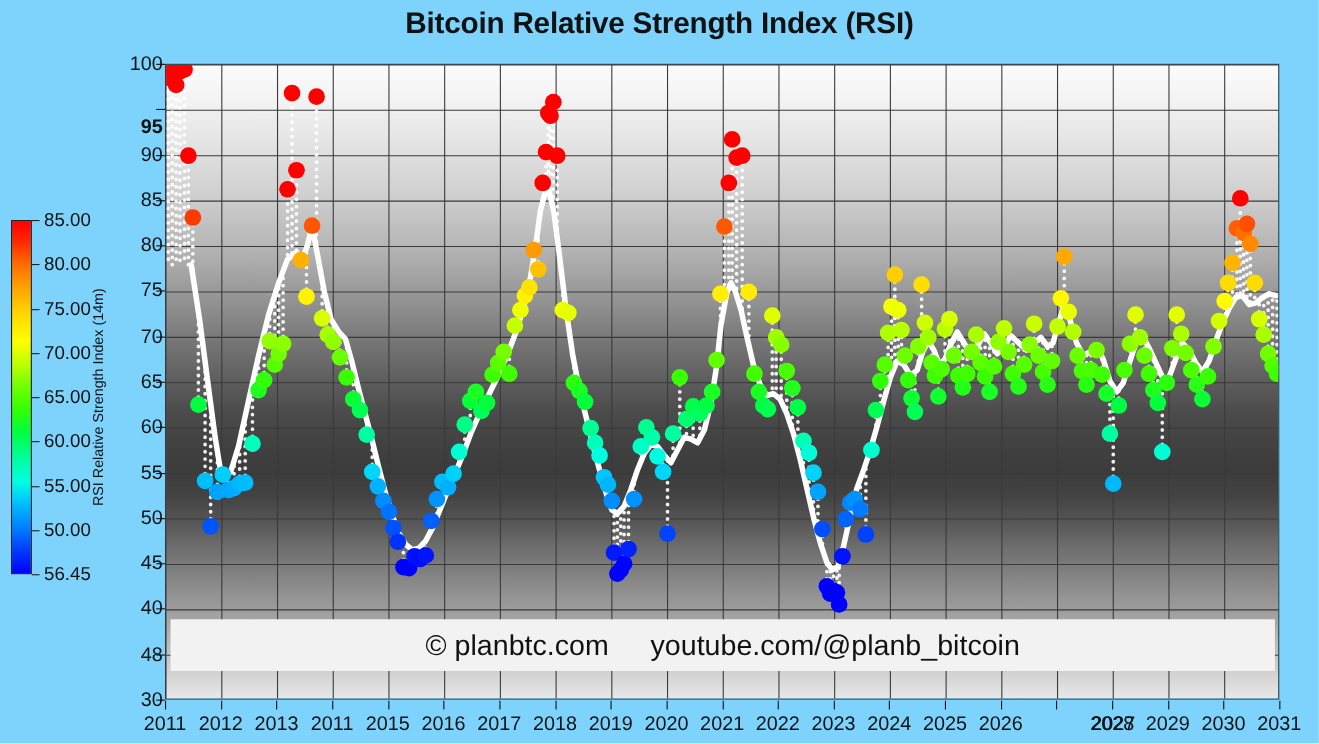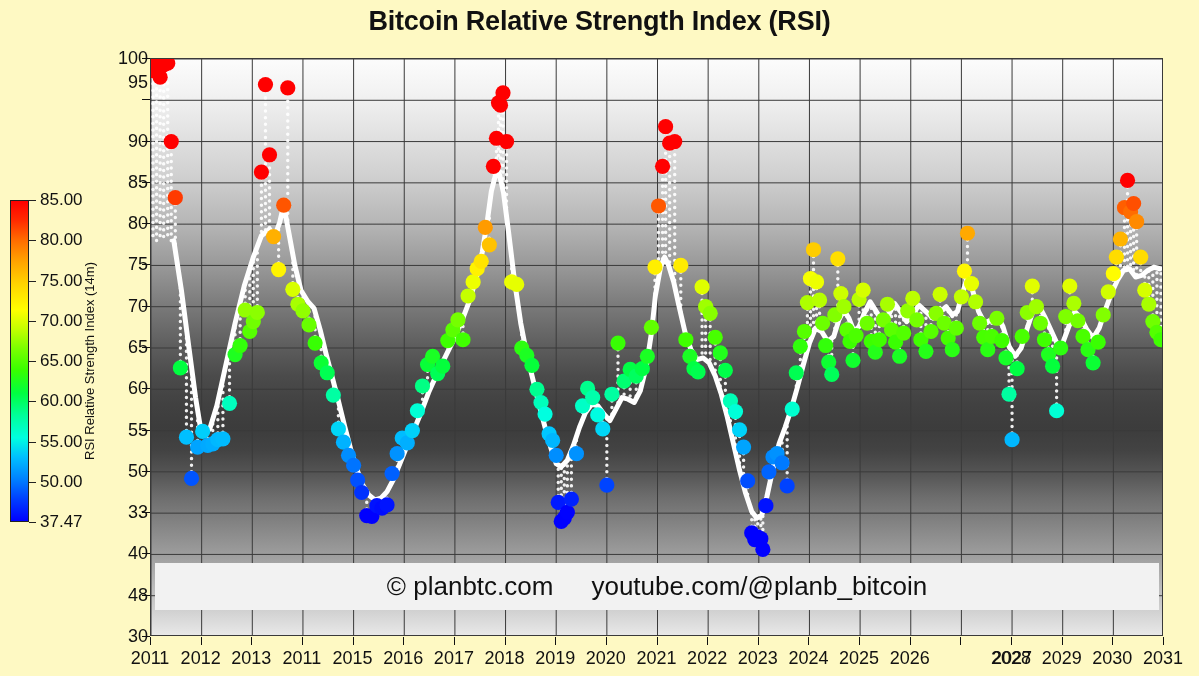--- a/index.html
+++ b/index.html
@@ -1,17 +1,17 @@
 <!DOCTYPE html>
 <html><head>
 <meta charset="utf-8">
 <style>
   html,body{margin:0;padding:0;background:#ffffff;}
   body{width:1199px;height:676px;font-family:"Liberation Sans",sans-serif;overflow:hidden;}
-  #root{position:relative;width:1199px;height:676px;background:#fef9c3;}
+  #root{position:relative;width:1199px;height:676px;background:#7dd3fc;}
 
   
   #chart-title{
     position:absolute;left:0;top:6px;width:1199px;text-align:center;
     font-size:27px;font-weight:bold;color:#111;letter-spacing:-0.2px;
     font-family:"Liberation Sans",sans-serif;
   }
 
   
   #colorbar-wrap{position:absolute;left:10px;top:200px;width:120px;height:322px;}
@@ -81,54 +81,54 @@
         <div class="cb-label" style="top: 120.75px;">70.00</div>
         <div class="cb-tick" style="top: 161px;"></div>
         <div class="cb-label" style="top: 161px;">65.00</div>
         <div class="cb-tick" style="top: 201.25px;"></div>
         <div class="cb-label" style="top: 201.25px;">60.00</div>
         <div class="cb-tick" style="top: 241.5px;"></div>
         <div class="cb-label" style="top: 241.5px;">55.00</div>
         <div class="cb-tick" style="top: 281.75px;"></div>
         <div class="cb-label" style="top: 281.75px;">50.00</div>
         <div class="cb-tick" style="top: 322px;"></div>
-        <div class="cb-label" style="top: 322px;">37.47</div>
+        <div class="cb-label" style="top: 322px;">56.45</div>
       </div>
   </div>
   <div id="colorbar-axis-label">RSI Relative Strength Index (14m)</div>
 
   <div id="y-axis">
       <div class="ytick" style="top: 636px;"></div>
       <div class="ylabel" style="top: 636px;">30</div>
       <div class="ytick" style="top: 594.714px;"></div>
       <div class="ylabel" style="top: 594.714px;">48</div>
       <div class="ytick" style="top: 553.429px;"></div>
       <div class="ylabel" style="top: 553.429px;">40</div>
       <div class="ytick" style="top: 512.143px;"></div>
-      <div class="ylabel" style="top: 512.143px;">33</div>
+      <div class="ylabel" style="top: 512.143px;">45</div>
       <div class="ytick" style="top: 470.857px;"></div>
       <div class="ylabel" style="top: 470.857px;">50</div>
       <div class="ytick" style="top: 429.571px;"></div>
       <div class="ylabel" style="top: 429.571px;">55</div>
       <div class="ytick" style="top: 388.286px;"></div>
       <div class="ylabel" style="top: 388.286px;">60</div>
       <div class="ytick" style="top: 347px;"></div>
       <div class="ylabel" style="top: 347px;">65</div>
       <div class="ytick" style="top: 305.714px;"></div>
       <div class="ylabel" style="top: 305.714px;">70</div>
       <div class="ytick" style="top: 264.429px;"></div>
       <div class="ylabel" style="top: 264.429px;">75</div>
       <div class="ytick" style="top: 223.143px;"></div>
       <div class="ylabel" style="top: 223.143px;">80</div>
       <div class="ytick" style="top: 181.857px;"></div>
       <div class="ylabel" style="top: 181.857px;">85</div>
       <div class="ytick" style="top: 140.571px;"></div>
       <div class="ylabel" style="top: 140.571px;">90</div>
       <div class="ytick" style="top: 99.2857px;"></div>
-      <div class="ylabel" style="top: 82px;">95</div>
+      <div class="ylabel" style="top: 115px; font-weight: bold;">95</div>
       <div class="ytick" style="top: 58px;"></div>
       <div class="ylabel" style="top: 58px; text-align: right;">100</div>
     </div>
 
   <div id="x-axis">
       <div class="xtick" style="left: 150px;"></div>
       <div class="xlabel" style="left: 150px;">2011</div>
       <div class="xtick" style="left: 200.65px;"></div>
       <div class="xlabel" style="left: 200.65px;">2012</div>
       <div class="xtick" style="left: 251.3px;"></div>

